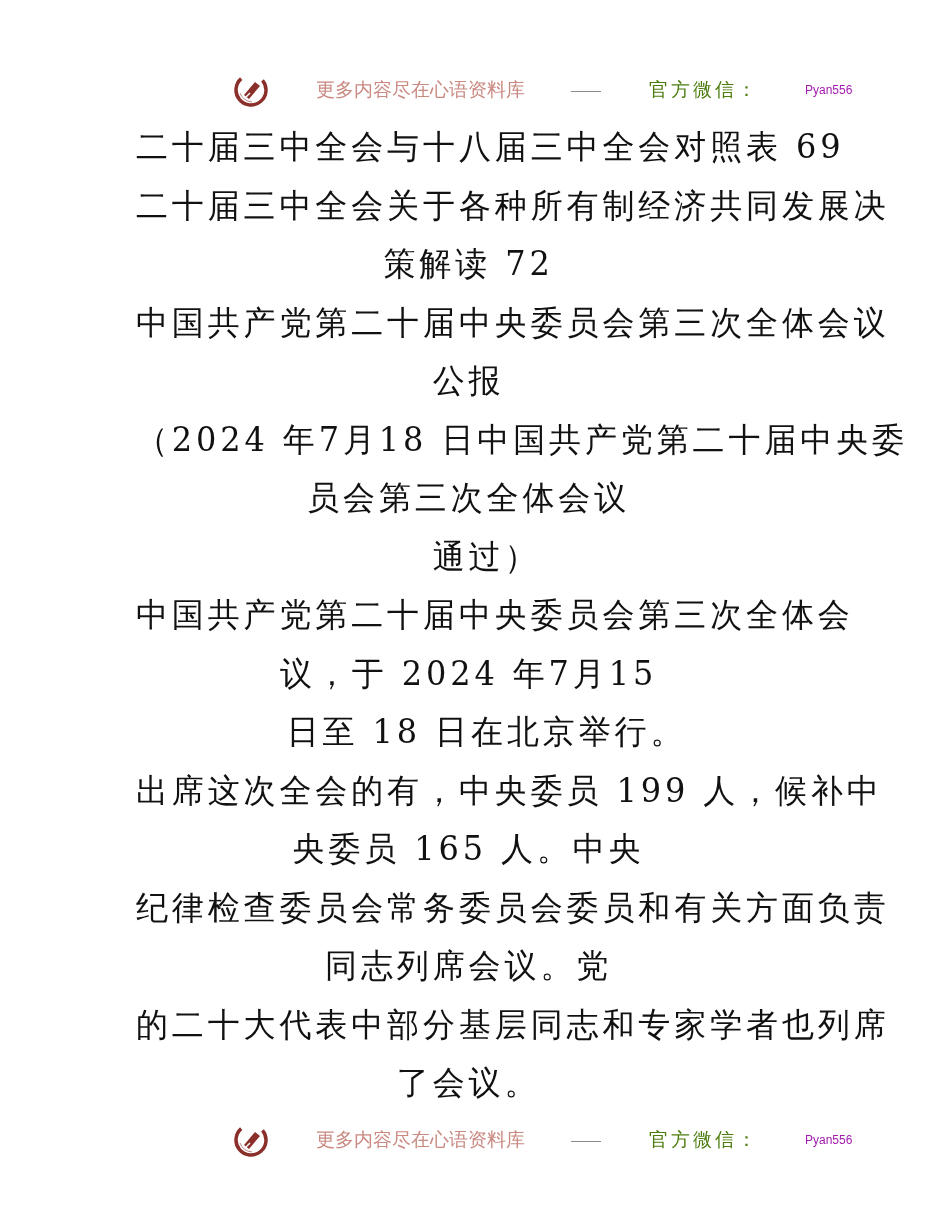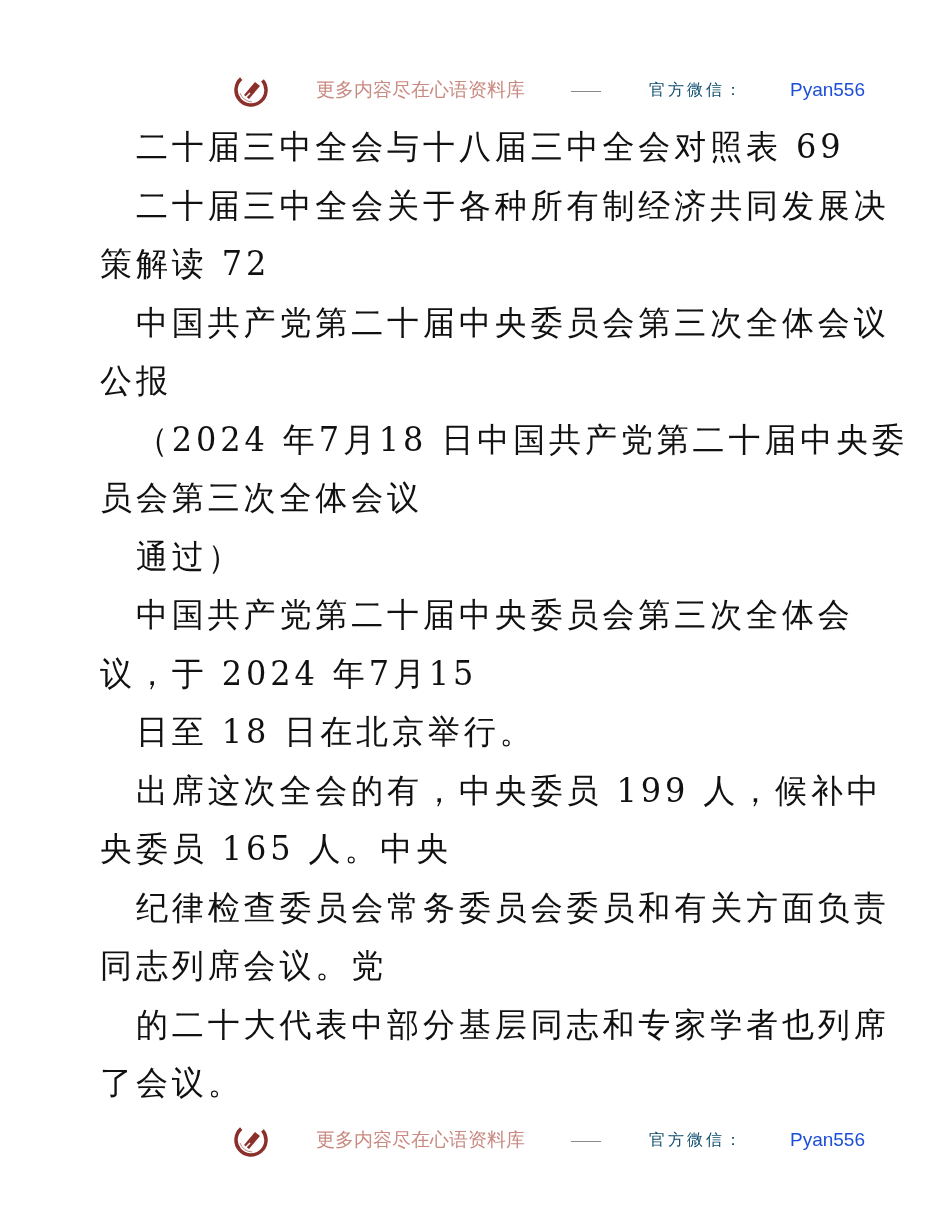--- a/index.html
+++ b/index.html
@@ -40,35 +40,36 @@
       display: inline-block;
       width: 30px;
       height: 1px;
       background: #8a8a8a;
       margin: 0 4px 0 2px;
       position: relative;
       top: 1px;
     }
     .wm-gray {
       font-family: "DejaVu Serif", serif;
-      font-size: 16px;
-      color: #0c4a6e;
+      font-size: 19px;
+      color: #4d7c0f;
       letter-spacing: 3px;
     }
     .wm-id {
       font-family: "Liberation Sans", sans-serif;
-      font-size: 19px;
-      color: #1d4ed8;
+      font-size: 12px;
+      color: #a21caf;
       margin-left: 2px;
     }
     .doc {
       position: absolute;
       left: 100px;
       top: 118px;
       width: 760px;
+      text-align: center;
     }
     .line {
       height: 58.5px;
       line-height: 58.5px;
       font-family: "DejaVu Serif", serif;
       font-size: 33px;
       color: #111111;
       white-space: nowrap;
       letter-spacing: 4px;
       transform: scaleX(0.97);

